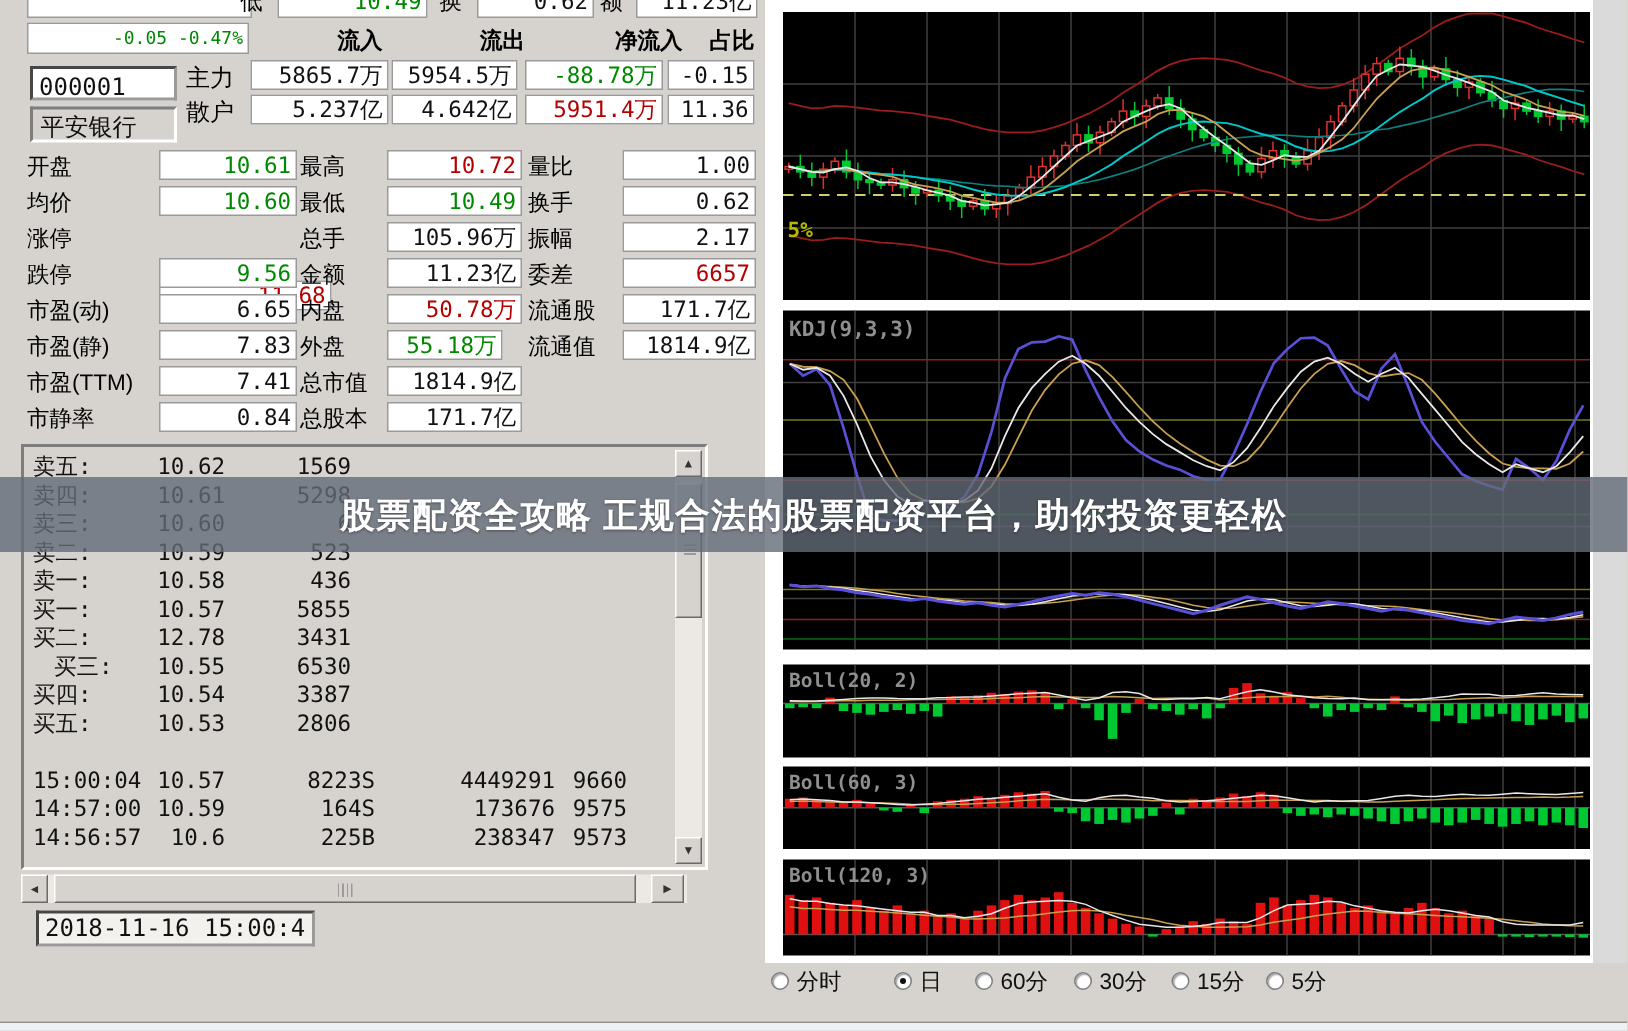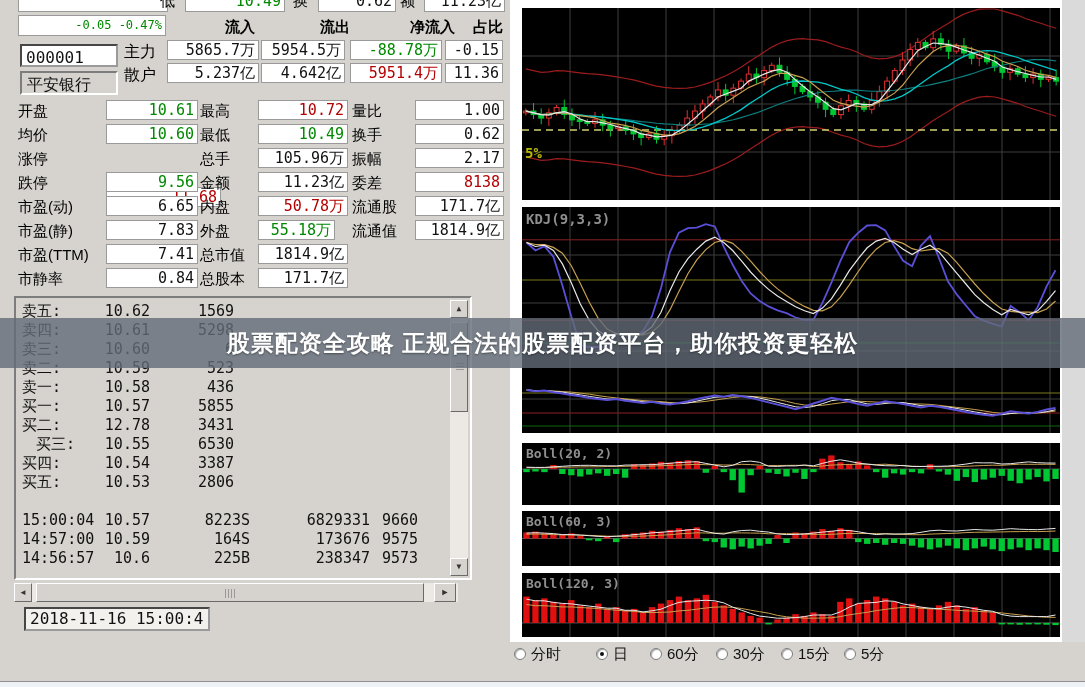--- a/index.html
+++ b/index.html
@@ -138,21 +138,21 @@
     <div class="cell red" style="left: 106px; top: 148px; width: 115px; margin-top: 39px;">11.68</div>
     <div class="lbl" style="left: 200px; top: 150px;">总手</div>
     <div class="cell black" style="left: 258px; top: 148px; width: 90px;">105.96万</div>
     <div class="lbl" style="left: 352px; top: 150px;">振幅</div>
     <div class="cell black" style="left: 415px; top: 148px; width: 89px;">2.17</div>
     <div class="lbl" style="left: 18px; top: 174px;">跌停</div>
     <div class="cell green" style="left: 106px; top: 172px; width: 92px;">9.56</div>
     <div class="lbl" style="left: 200px; top: 174px;">金额</div>
     <div class="cell black" style="left: 258px; top: 172px; width: 90px;">11.23亿</div>
     <div class="lbl" style="left: 352px; top: 174px;">委差</div>
-    <div class="cell red" style="left: 415px; top: 172px; width: 89px;">8138</div>
+    <div class="cell red" style="left: 415px; top: 172px; width: 89px;">6657</div>
     <div class="lbl" style="left: 18px; top: 198px;">市盈(动)</div>
     <div class="cell black" style="left: 106px; top: 196px; width: 92px;">6.65</div>
     <div class="lbl" style="left: 200px; top: 198px;">内盘</div>
     <div class="cell red" style="left: 258px; top: 196px; width: 90px;">50.78万</div>
     <div class="lbl" style="left: 352px; top: 198px;">流通股</div>
     <div class="cell black" style="left: 415px; top: 196px; width: 89px;">171.7亿</div>
     <div class="lbl" style="left: 18px; top: 222px;">市盈(静)</div>
     <div class="cell black" style="left: 106px; top: 220px; width: 92px;">7.83</div>
     <div class="lbl" style="left: 200px; top: 222px;">外盘</div>
     <div class="cell green" style="left: 258px; top: 220px; width: 77px;">55.18万</div>
@@ -205,21 +205,21 @@
     <div class="lb-cell r" style="left: 140px; top: 137px; width: 78px;">6530</div>
     <div class="lb-cell" style="left: 6px; top: 156px;">买四:</div>
     <div class="lb-cell r" style="left: 40px; top: 156px; width: 94px;">10.54</div>
     <div class="lb-cell r" style="left: 140px; top: 156px; width: 78px;">3387</div>
     <div class="lb-cell" style="left: 6px; top: 175px;">买五:</div>
     <div class="lb-cell r" style="left: 40px; top: 175px; width: 94px;">10.53</div>
     <div class="lb-cell r" style="left: 140px; top: 175px; width: 78px;">2806</div>
     <div class="lb-cell" style="left: 6px; top: 213px;">15:00:04</div>
     <div class="lb-cell r" style="left: 40px; top: 213px; width: 94px;">10.57</div>
     <div class="lb-cell r" style="left: 150px; top: 213px; width: 84px;">8223S</div>
-    <div class="lb-cell r" style="left: 250px; top: 213px; width: 104px;">6829331</div>
+    <div class="lb-cell r" style="left: 250px; top: 213px; width: 104px;">4449291</div>
     <div class="lb-cell r" style="left: 358px; top: 213px; width: 44px;">9660</div>
     <div class="lb-cell" style="left: 6px; top: 232px;">14:57:00</div>
     <div class="lb-cell r" style="left: 40px; top: 232px; width: 94px;">10.59</div>
     <div class="lb-cell r" style="left: 150px; top: 232px; width: 84px;">164S</div>
     <div class="lb-cell r" style="left: 250px; top: 232px; width: 104px;">173676</div>
     <div class="lb-cell r" style="left: 358px; top: 232px; width: 44px;">9575</div>
     <div class="lb-cell" style="left: 6px; top: 251px;">14:56:57</div>
     <div class="lb-cell r" style="left: 40px; top: 251px; width: 94px;">10.6</div>
     <div class="lb-cell r" style="left: 150px; top: 251px; width: 84px;">225B</div>
     <div class="lb-cell r" style="left: 250px; top: 251px; width: 104px;">238347</div>

